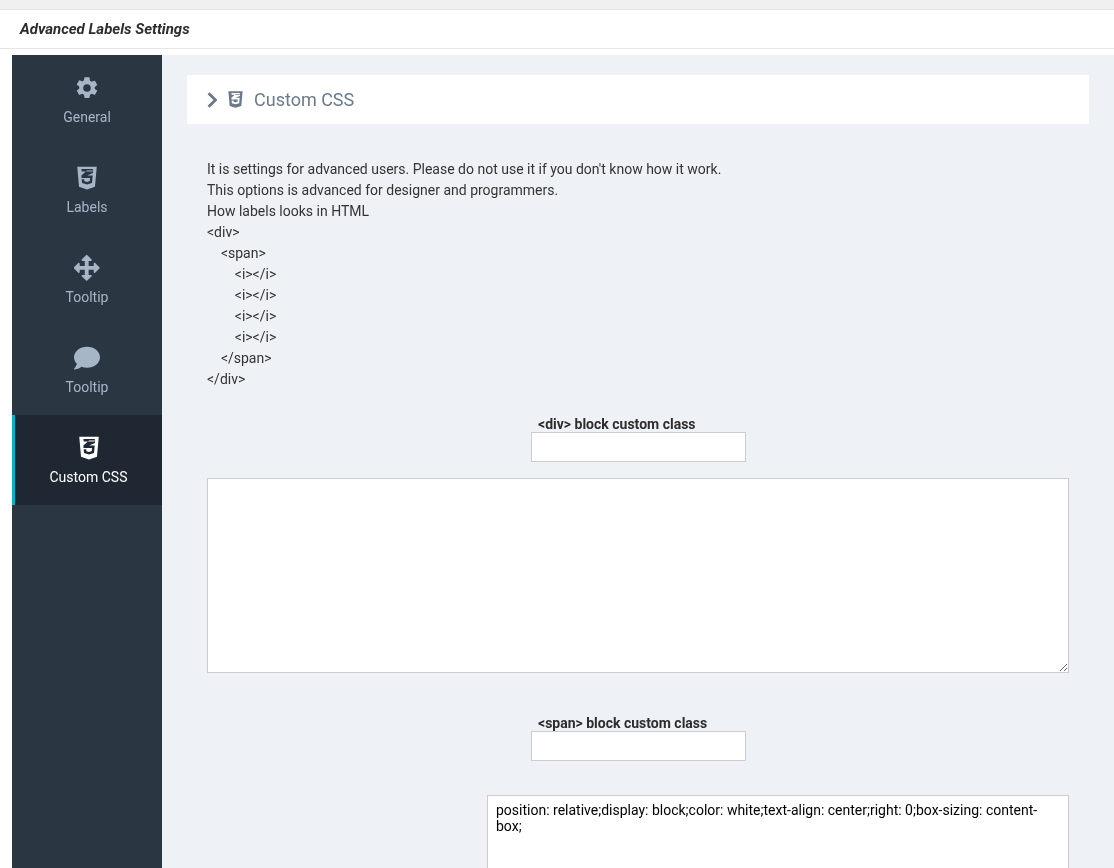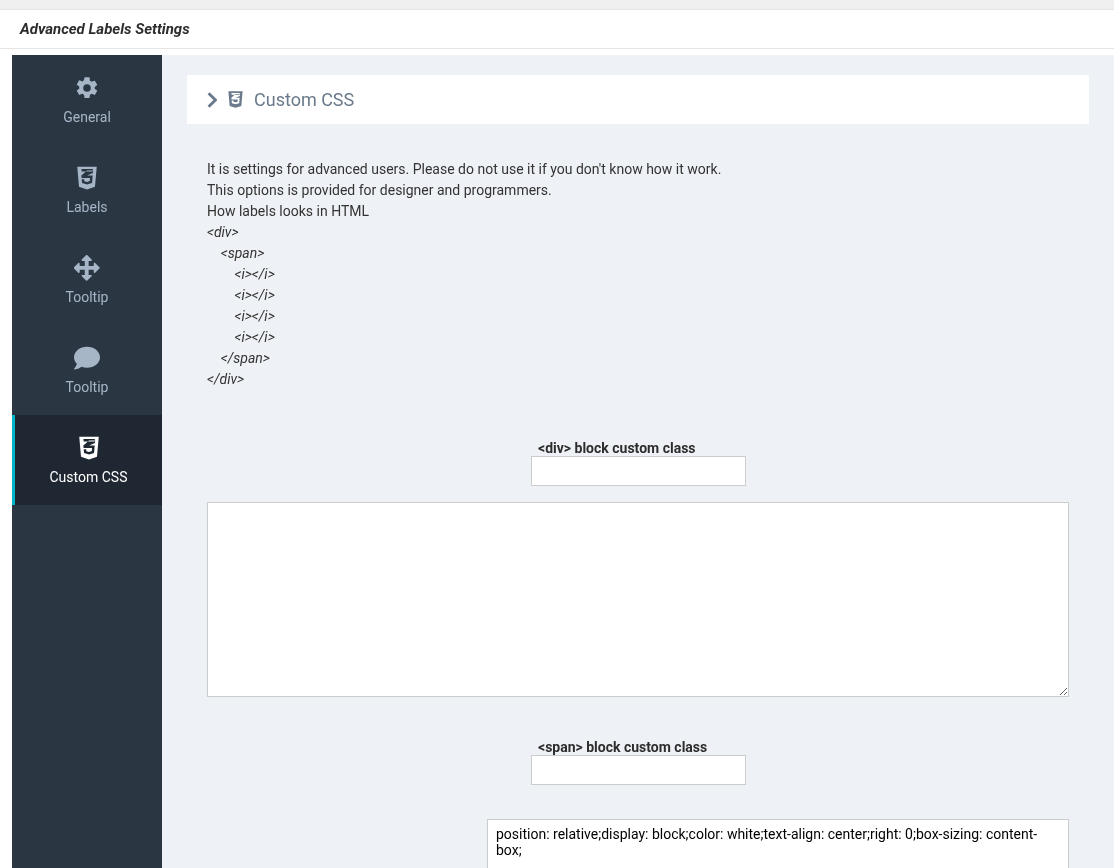--- a/index.html
+++ b/index.html
@@ -78,24 +78,24 @@
     .panel-header .chevron {
       font-size: 16px;
       color: #6a7a8c;
       font-weight: bold;
     }
     .panel-header .title-icon { color: #6a7a8c; }
     .intro {
       padding: 0 20px;
       color: #333;
       line-height: 1.5;
-      margin-bottom: 37px;
-      font-size: 14px;
-    }
-    .intro .code-lines div { white-space: pre; font-style: italic; }
+      margin-bottom: 13px;
+      font-size: 14px;
+    }
+    .intro .code-lines div { white-space: pre; }
     .form-row {
       display: flex;
       padding: 8px 20px;
       align-items: flex-start;
     }
     .form-row.center { align-items: center; flex-direction: column; }
     .form-label {
       width: 280px;
       text-align: left;
       padding-left: 40px;
@@ -204,21 +204,21 @@
       <span class="title-icon">
         <svg width="17" height="19" viewBox="0 0 384 512" fill="currentColor">
             <path d="M0 32l34.9 395.8L192 480l157.1-52.2L384 32H0zm313.1 80l-4.8 47.3L193 208.6l-.3.1h111.5l-12.8 146.6-98.2 28.7-98.8-29.2-6.4-73.9h48.9l3.2 38.3 52.6 13.3 54.7-15.4 3.7-61.6-166.3-.5v-.1l-.2.1-3.6-46.3L193.1 109h120zM82.4 80h226l-5 49H87.4l-5-49z"></path>
           </svg>
       </span>
       <span>Custom CSS</span>
     </div>
 
     <div class="intro">
       <div>It is settings for advanced users. Please do not use it if you don't know how it work.</div>
-      <div>This options is provided for designer and programmers.</div>
+      <div>This options is advanced for designer and programmers.</div>
       <div>How labels looks in HTML</div>
       <div class="code-lines">
         <div>&lt;div&gt;</div>
         <div>    &lt;span&gt;</div>
         <div>        &lt;i&gt;&lt;/i&gt;</div>
         <div>        &lt;i&gt;&lt;/i&gt;</div>
         <div>        &lt;i&gt;&lt;/i&gt;</div>
         <div>        &lt;i&gt;&lt;/i&gt;</div>
         <div>    &lt;/span&gt;</div>
         <div>&lt;/div&gt;</div>

